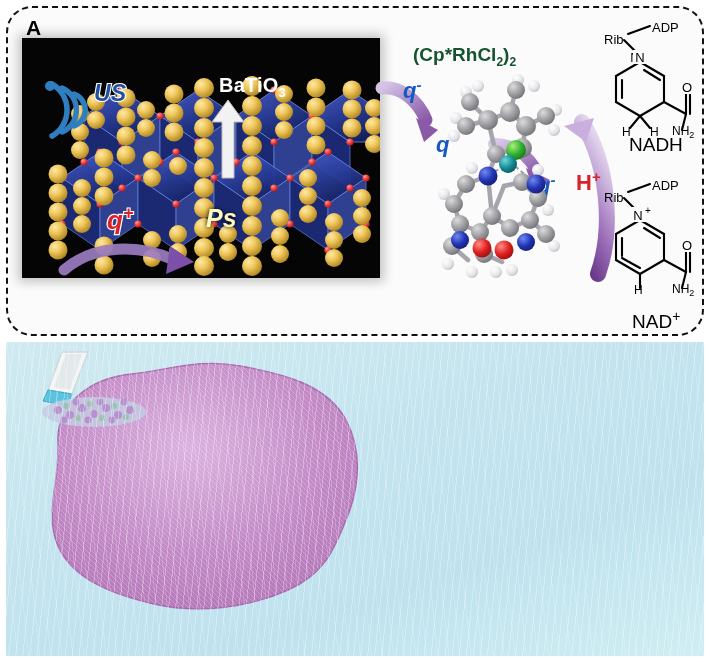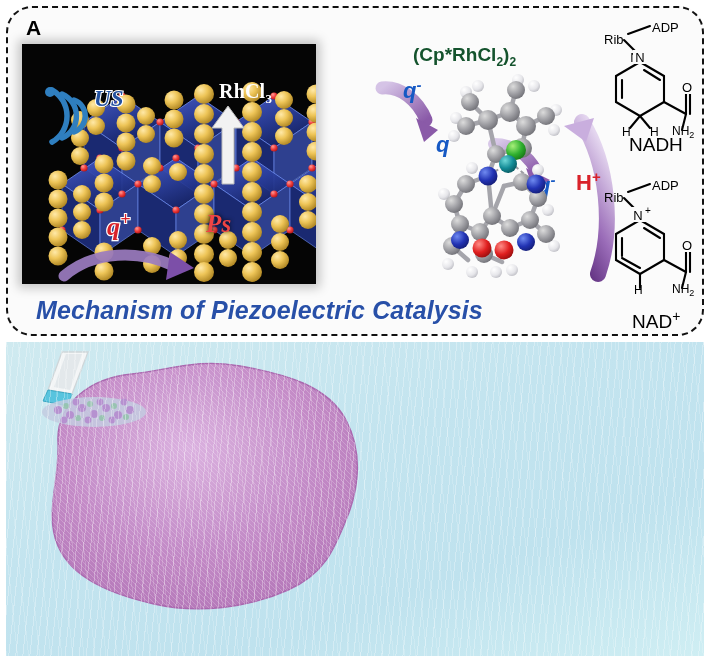--- a/index.html
+++ b/index.html
@@ -30,45 +30,44 @@
     font-weight: bold;
     font-size: 21px;
     color: #000;
     z-index: 40;
   }
   #letter-a { left: 18px; top: 8px; }
 
   
   #crystal-box {
     position: absolute;
-    left: 14px; top: 36px;
-    width: 294px; height: 240px;
+    left: 14px; top: 30px;
+    width: 358px; height: 240px;
     background: #050505;
     box-shadow: 0 0 10px 4px rgba(0,0,0,.22);
     overflow: hidden;
-    font-family: Liberation Serif, serif;
   }
   
   .lattice-svg { position: absolute; left: 0; top: 0; }
 
   
   .wlabel {
     position: absolute; color: #fff; font-weight: bold;
     letter-spacing: .2px;
   }
   #lbl-batio3 { left: 197px; top: 36px; font-size: 20px; }
   #lbl-batio3 sub { font-size: 13px; }
   #lbl-us {
     left: 72px; top: 42px; font-size: 23px; font-style: italic;
     color:#23519f; -webkit-text-stroke: 2.2px #ffffff; paint-order: stroke fill;
     font-weight: bold;
   }
   #lbl-ps {
     left: 184px; top: 166px; font-size: 25px; font-style: italic;
-    color:#ef4444; text-shadow: 0 0 4px rgba(0,0,0,.9);
+    color:#fef9c3; text-shadow: 0 0 4px rgba(0,0,0,.9);
   }
   #lbl-qplus {
     left: 85px; top: 165px; font-size: 26px; font-weight: bold;
     font-style: italic; color:#d9222a;
     -webkit-text-stroke: 2.4px #ffffff; paint-order: stroke fill;
   }
   #lbl-qplus sup { font-size: 18px; -webkit-text-stroke: 2px #ffffff; }
 
   
   #us-icon { position: absolute; left: 18px; top: 36px; }
@@ -402,21 +401,21 @@
         <g fill="none" stroke="#2f7fc0" stroke-width="5.5" stroke-linecap="round">
           <path d="M10,10 A30,30 0 0 1 10,62" transform="translate(2,0)"></path>
           <path d="M22,14 A24,24 0 0 1 22,58"></path>
           <path d="M34,20 A17,17 0 0 1 34,52"></path>
         </g>
         <circle cx="10" cy="12" r="5" fill="#2f7fc0"></circle>
       </svg>
 
       <span class="wlabel" id="lbl-us"><span>US</span></span>
 
-      <span class="wlabel" id="lbl-batio3"><span>RhCl</span><sub>3</sub></span>
+      <span class="wlabel" id="lbl-batio3"><span>BaTiO</span><sub>3</sub></span>
 
       <span class="wlabel" id="lbl-ps"><span>Ps</span></span>
 
       <span class="wlabel" id="lbl-qplus"><span>q</span><sup>+</sup></span>
 
     </div>
 
     <span id="lbl-cprh"><span>(Cp*RhCl</span><sub>2</sub><span>)</span><sub>2</sub></span>
 
     <svg class="parrow" style="left:372px; top:74px;" width="70" height="72">
@@ -645,21 +644,20 @@
       <rect x="31" y="27" width="20" height="15" fill="#fbfbfb"></rect>
       <text x="38" y="40" font-family="Liberation Sans, sans-serif" font-size="13" fill="#000" text-anchor="middle">N</text>
       <text x="45" y="34" font-family="Liberation Sans, sans-serif" font-size="10" fill="#000">+</text>
       <rect x="80" y="60" width="14" height="12" fill="#fbfbfb"></rect>
       <text x="87" y="70" font-family="Liberation Sans, sans-serif" font-size="13" fill="#000" text-anchor="middle">O</text>
       <text x="72" y="113" font-family="Liberation Sans, sans-serif" font-size="12" fill="#000"><tspan>NH</tspan><tspan dy="3" font-size="9">2</tspan></text>
       <text x="34" y="114" font-family="Liberation Sans, sans-serif" font-size="12" fill="#000">H</text>
     </svg>
     <span class="struct-name" id="name-nad"><span>NAD</span><sup>+</sup></span>
 
-    <div id="panel-a-title">Mechanism of Piezoelectric Catalysis</div>
   </div>
 
   <div id="panel-b">
 
     <svg id="tumor-cell" width="340" height="300">
       <defs>
         <radialGradient id="cellg" cx="0.45" cy="0.35" r="0.75">
           <stop offset="0%" stop-color="#dcb1e0"></stop>
           <stop offset="55%" stop-color="#c489c6"></stop>
           <stop offset="100%" stop-color="#b06fb4"></stop>

